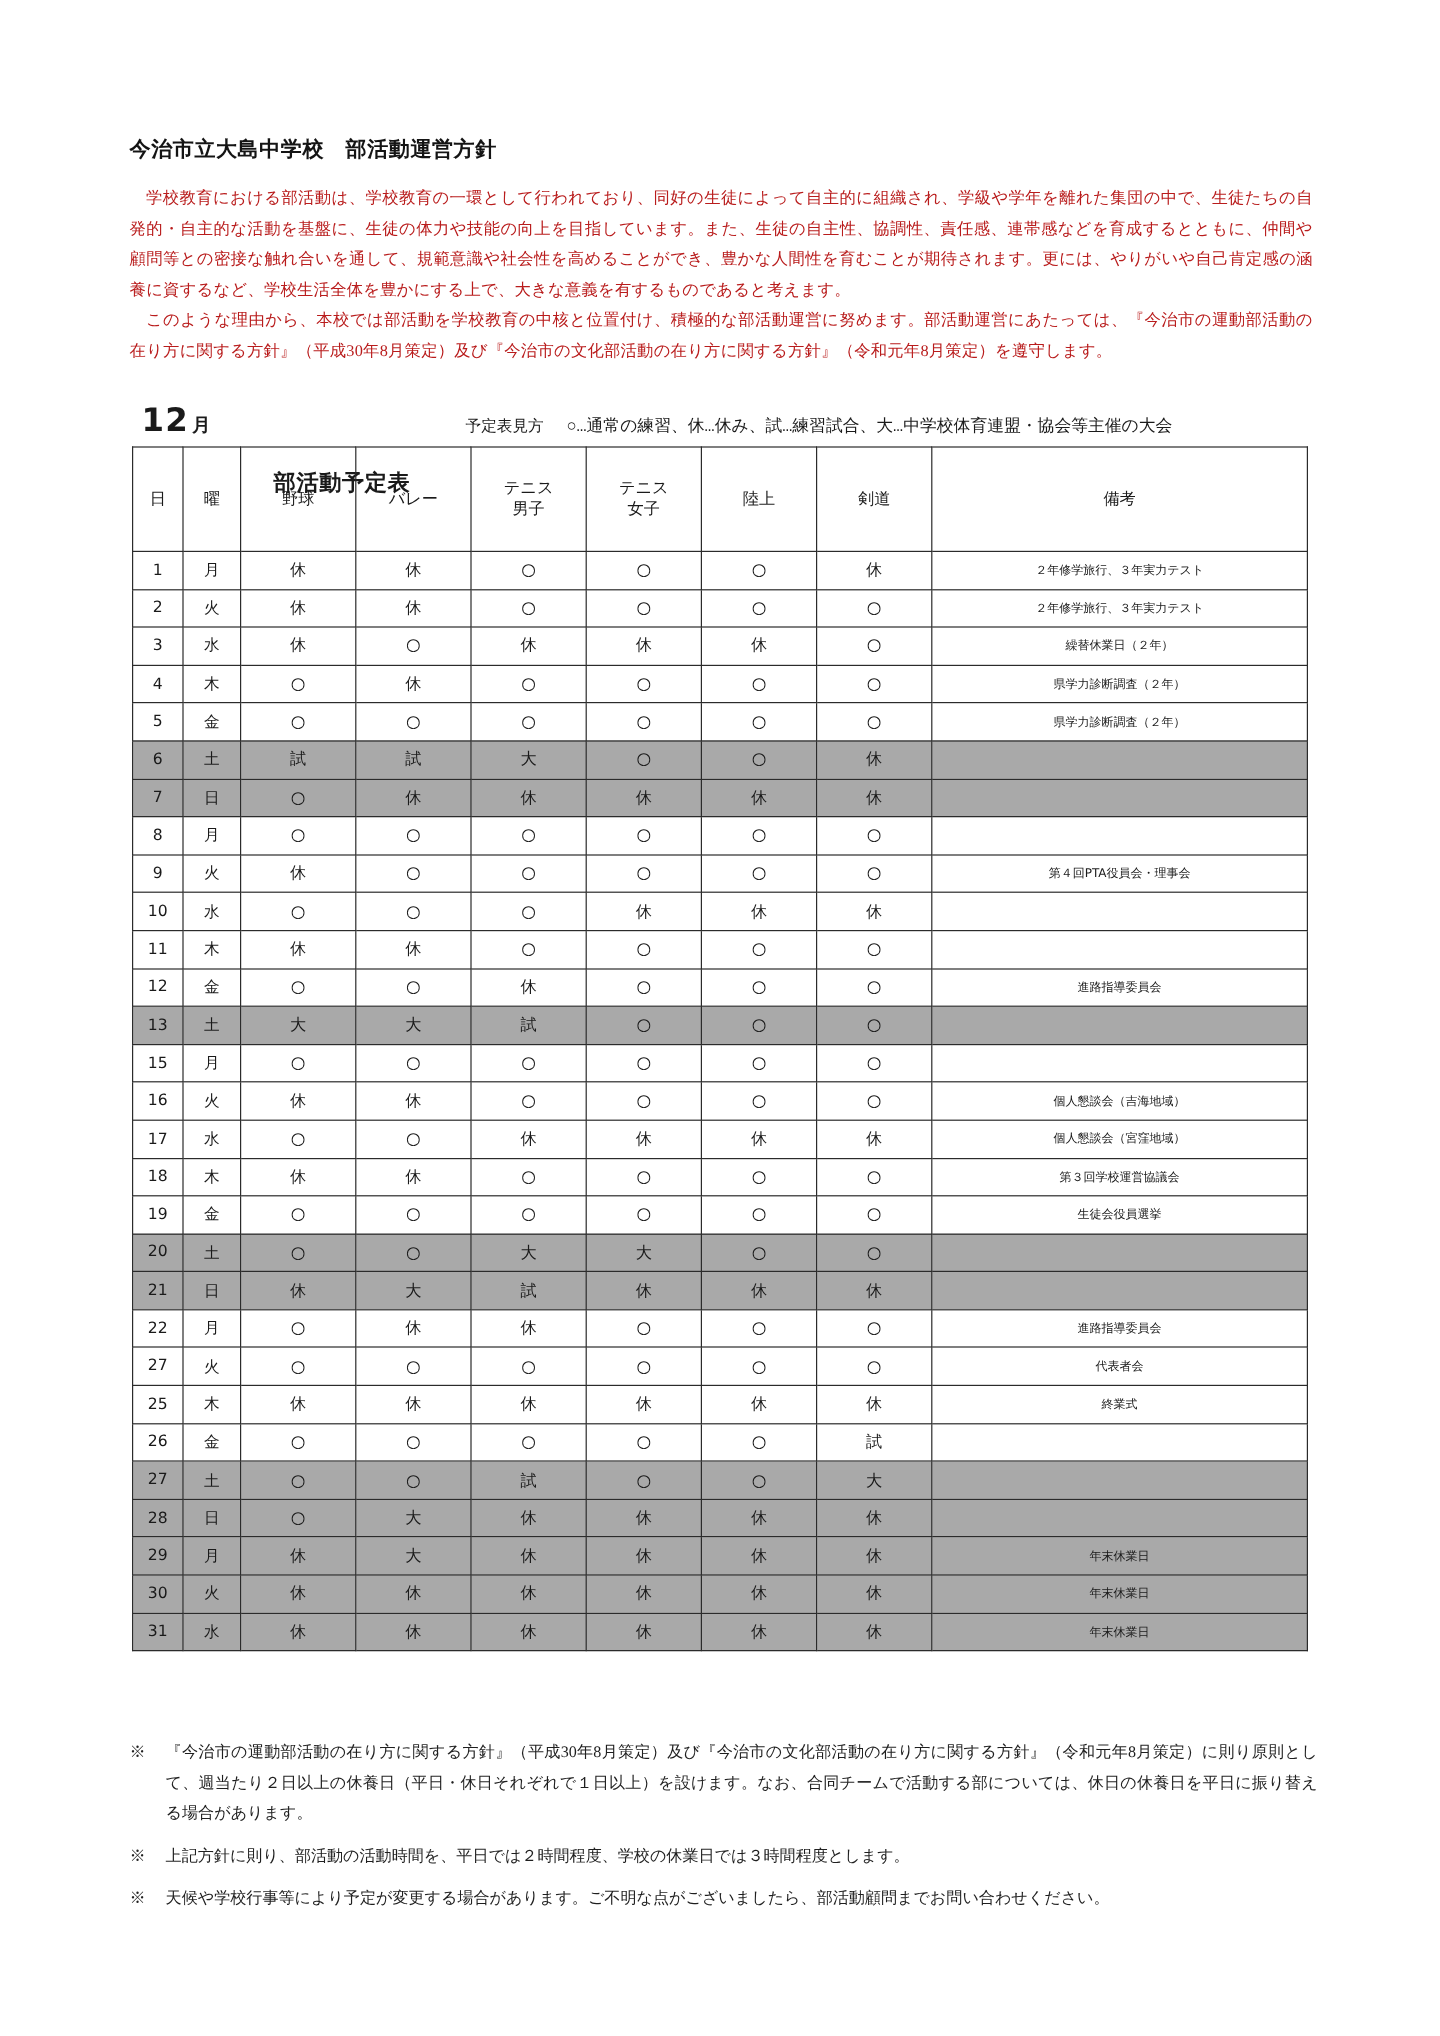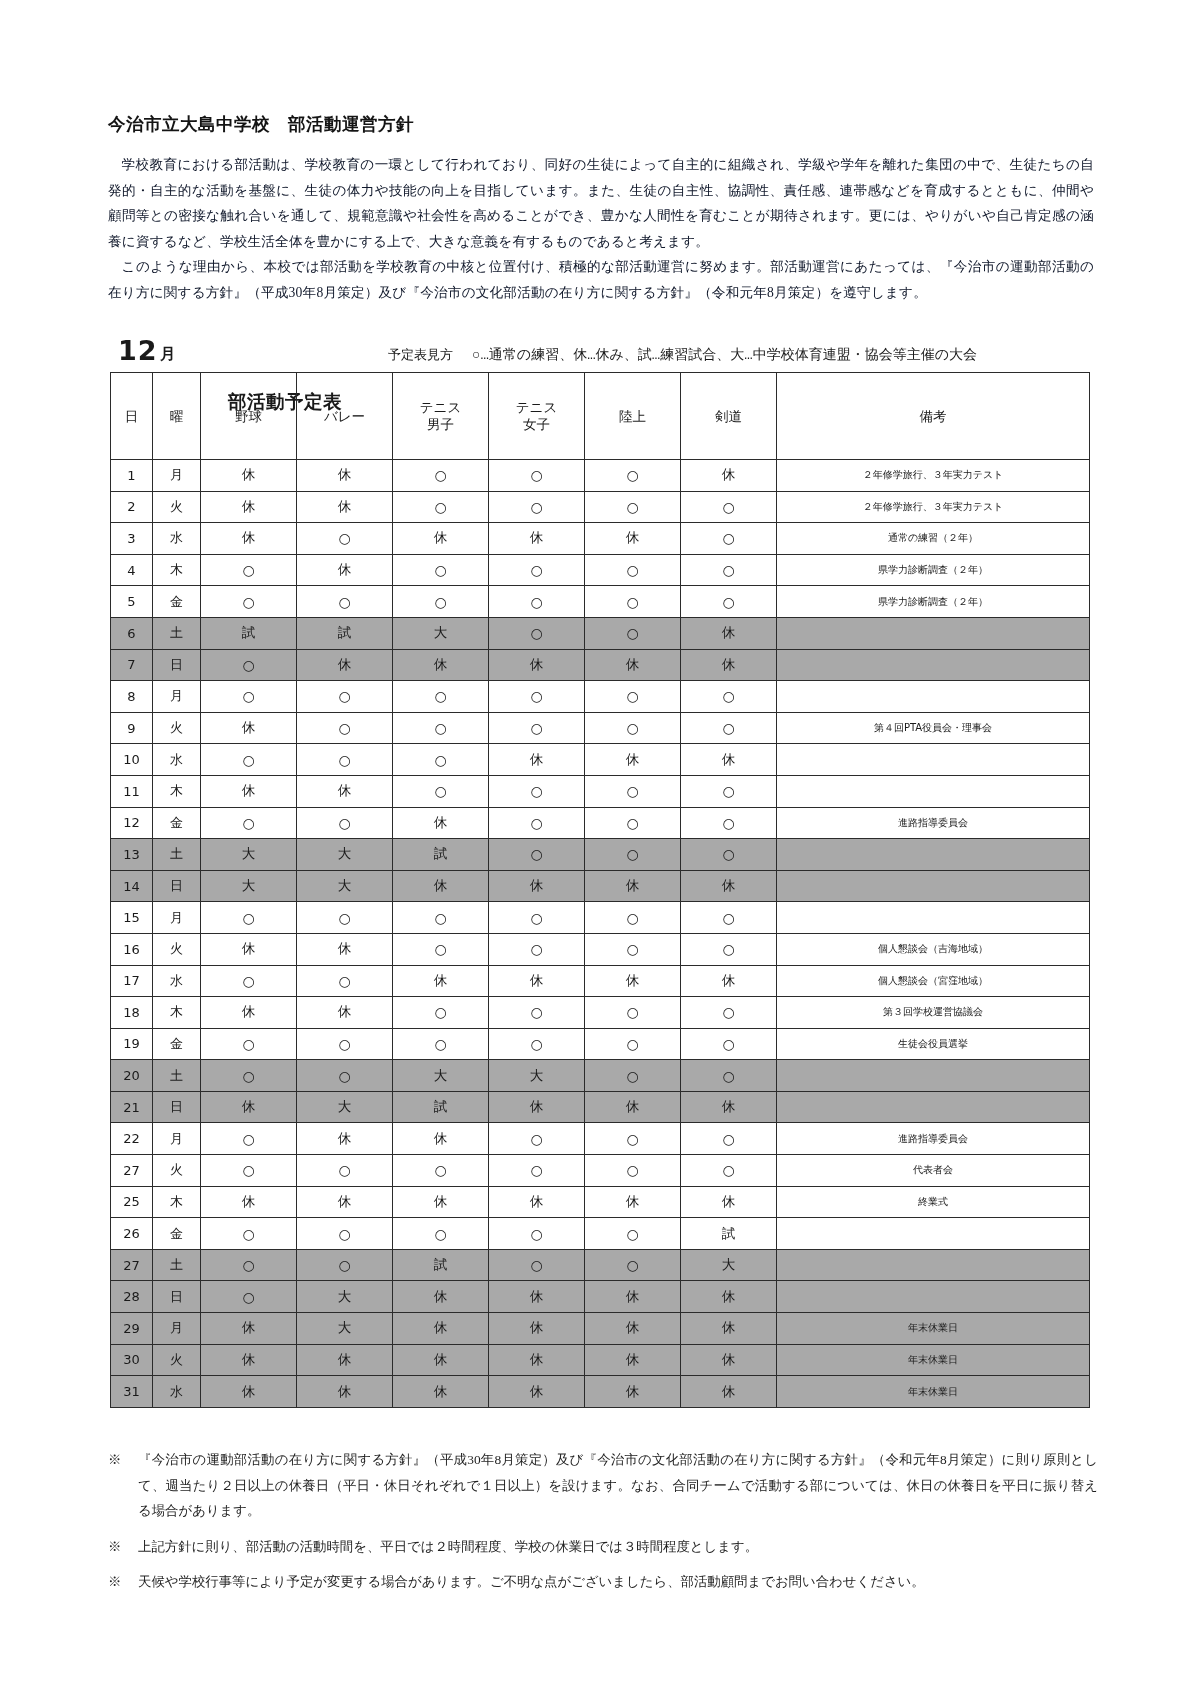--- a/index.html
+++ b/index.html
@@ -35,21 +35,21 @@
   }
   .intro {
     position: absolute;
     left: 108px;
     top: 152px;
     width: 986px;
     font-size: 13.6px;
     line-height: 25.5px;
     text-align: justify;
     text-justify: inter-ideograph;
-    color: #0f172a;
+    color: #b91c1c;
     letter-spacing: 0.2px;
   }
   .intro p {
     margin: 0;
     text-indent: 1em;
   }
   .cal-head {
     position: absolute;
     left: 110px;
     top: 336px;
@@ -237,21 +237,21 @@
         </tr>
         <tr>
           <td>3</td>
           <td>水</td>
           <td class="mark">休</td>
           <td class="mark mark-circle">○</td>
           <td class="mark">休</td>
           <td class="mark">休</td>
           <td class="mark">休</td>
           <td class="mark mark-circle">○</td>
-          <td class="remark">通常の練習（２年）</td>
+          <td class="remark">繰替休業日（２年）</td>
         </tr>
         <tr>
           <td>4</td>
           <td>木</td>
           <td class="mark mark-circle">○</td>
           <td class="mark">休</td>
           <td class="mark mark-circle">○</td>
           <td class="mark mark-circle">○</td>
           <td class="mark mark-circle">○</td>
           <td class="mark mark-circle">○</td>
@@ -347,31 +347,20 @@
         </tr>
         <tr class="weekend">
           <td>13</td>
           <td>土</td>
           <td class="mark">大</td>
           <td class="mark">大</td>
           <td class="mark">試</td>
           <td class="mark mark-circle">○</td>
           <td class="mark mark-circle">○</td>
           <td class="mark mark-circle">○</td>
-          <td class="remark"></td>
-        </tr>
-        <tr class="weekend">
-          <td>14</td>
-          <td>日</td>
-          <td class="mark">大</td>
-          <td class="mark">大</td>
-          <td class="mark">休</td>
-          <td class="mark">休</td>
-          <td class="mark">休</td>
-          <td class="mark">休</td>
           <td class="remark"></td>
         </tr>
         <tr>
           <td>15</td>
           <td>月</td>
           <td class="mark mark-circle">○</td>
           <td class="mark mark-circle">○</td>
           <td class="mark mark-circle">○</td>
           <td class="mark mark-circle">○</td>
           <td class="mark mark-circle">○</td>

